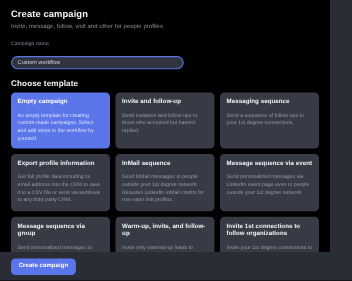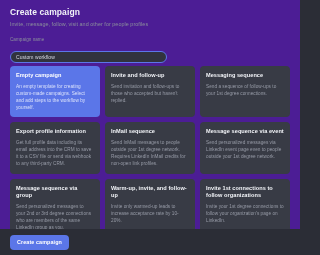--- a/index.html
+++ b/index.html
@@ -15,21 +15,21 @@
     font-family: "Liberation Sans", sans-serif;
     color: #e8eaf0;
     -webkit-font-smoothing: antialiased;
   }
 
   .modal {
     width: 300px;
     height: 255px;
     display: flex;
     flex-direction: column;
-    background: #4c1d95;
+    background: #000000;
   }
 
   
   .header {
     padding: 7px 10px 0 10px;
     flex: 0 0 auto;
   }
 
   .title {
     font-size: 8.5px;
@@ -166,20 +166,21 @@
     <div class="title">Create campaign</div>
     <div class="subtitle">Invite, message, follow, visit and other for people profiles</div>
 
     <div class="field">
       <div class="field-label">Campaign name</div>
       <div class="input-wrap">
         <input class="text-input" type="text" value="Custom workflow" style="">
       </div>
     </div>
 
+    <div class="section-title">Choose template</div>
   </div>
 
   <div class="grid-scroll">
     <div class="grid">
 
       <div class="card selected">
         <div class="card-title">Empty campaign</div>
         <div class="card-desc">An empty template for creating custom-made campaigns. Select and add steps to the workflow by yourself.</div>
       </div>
 

